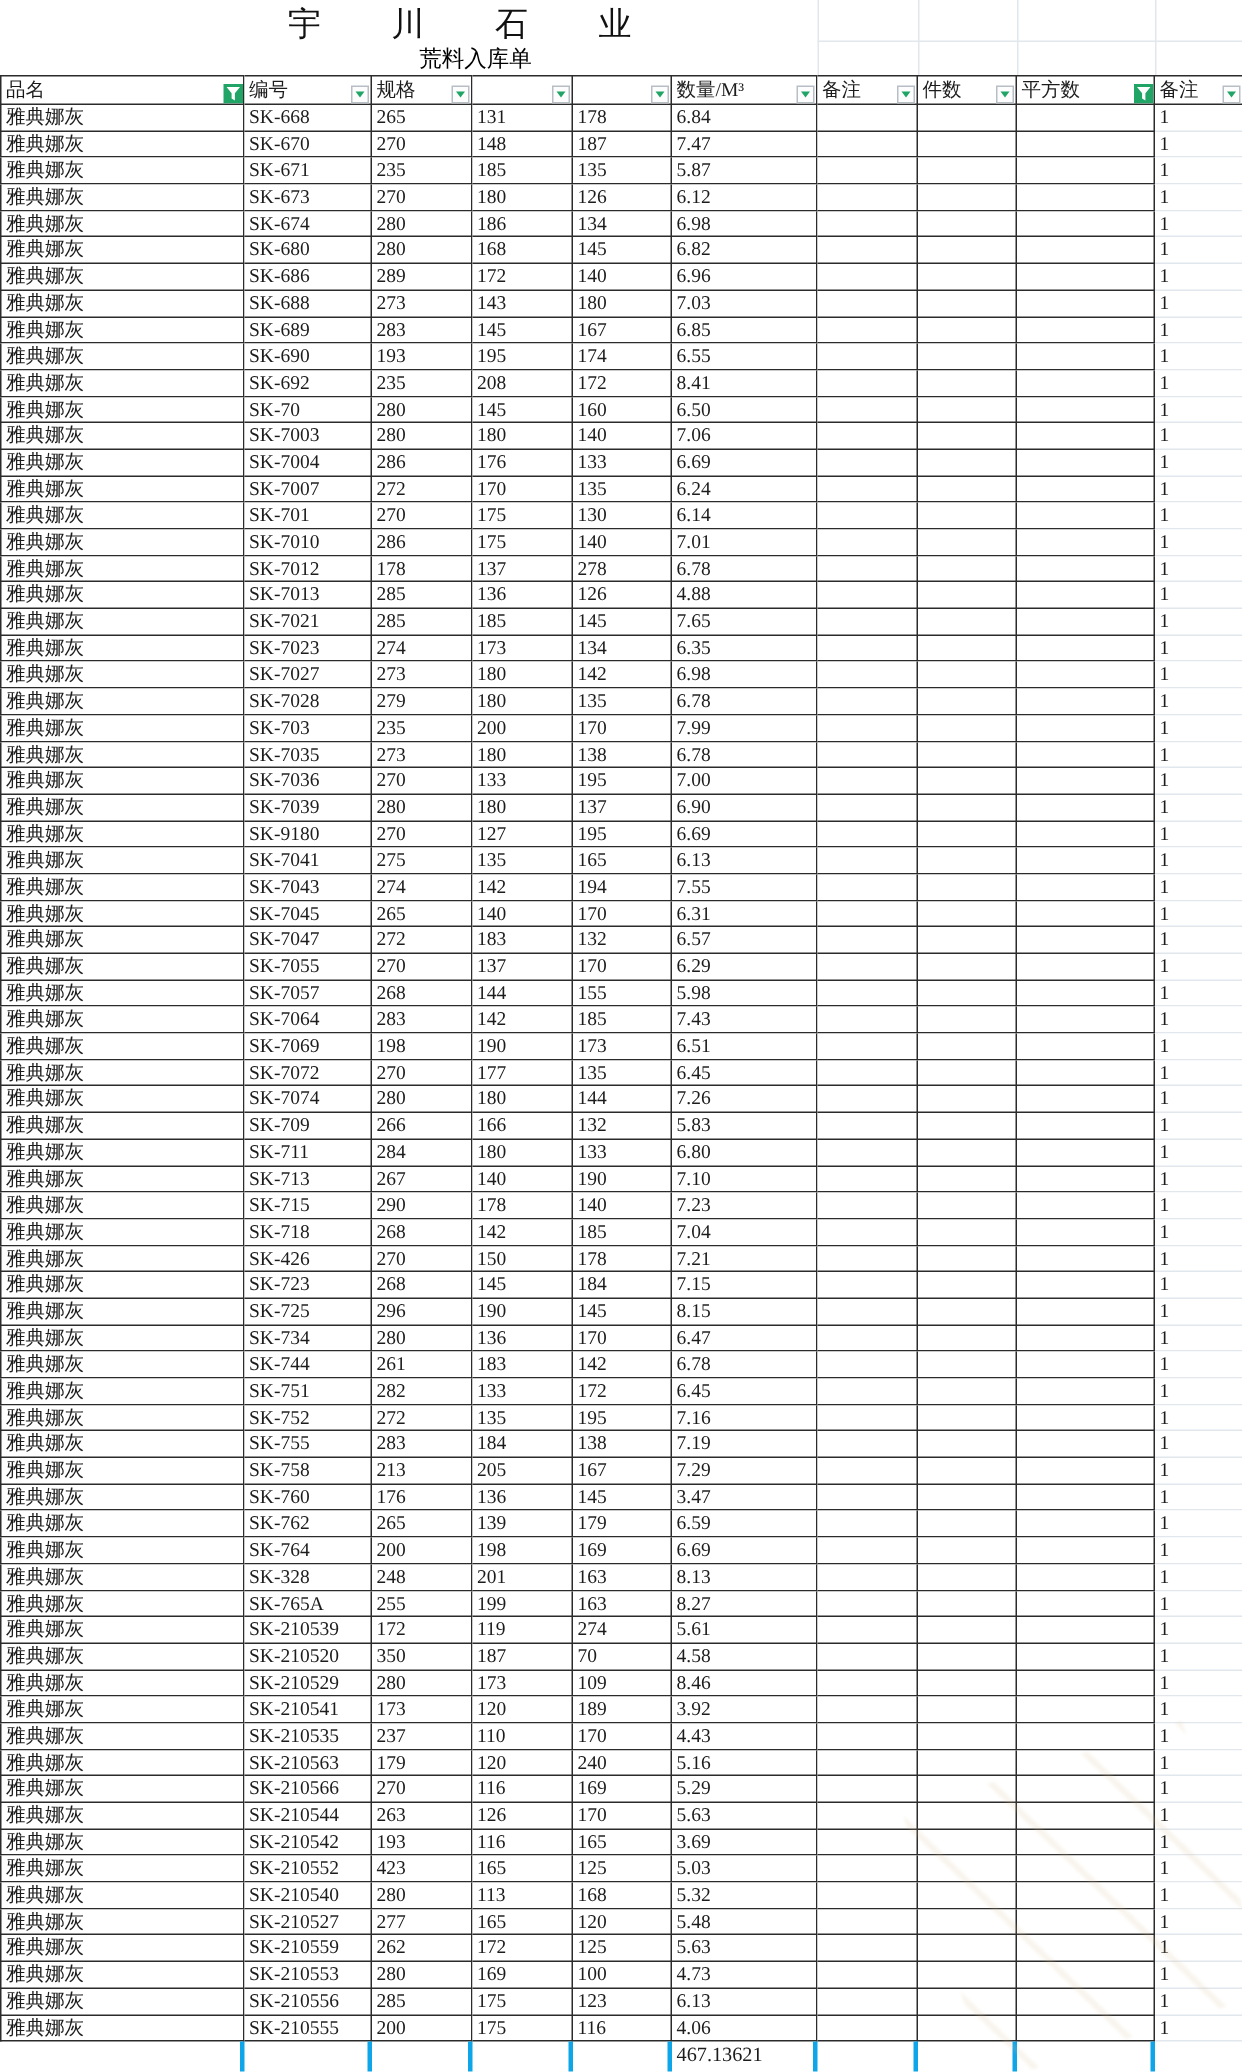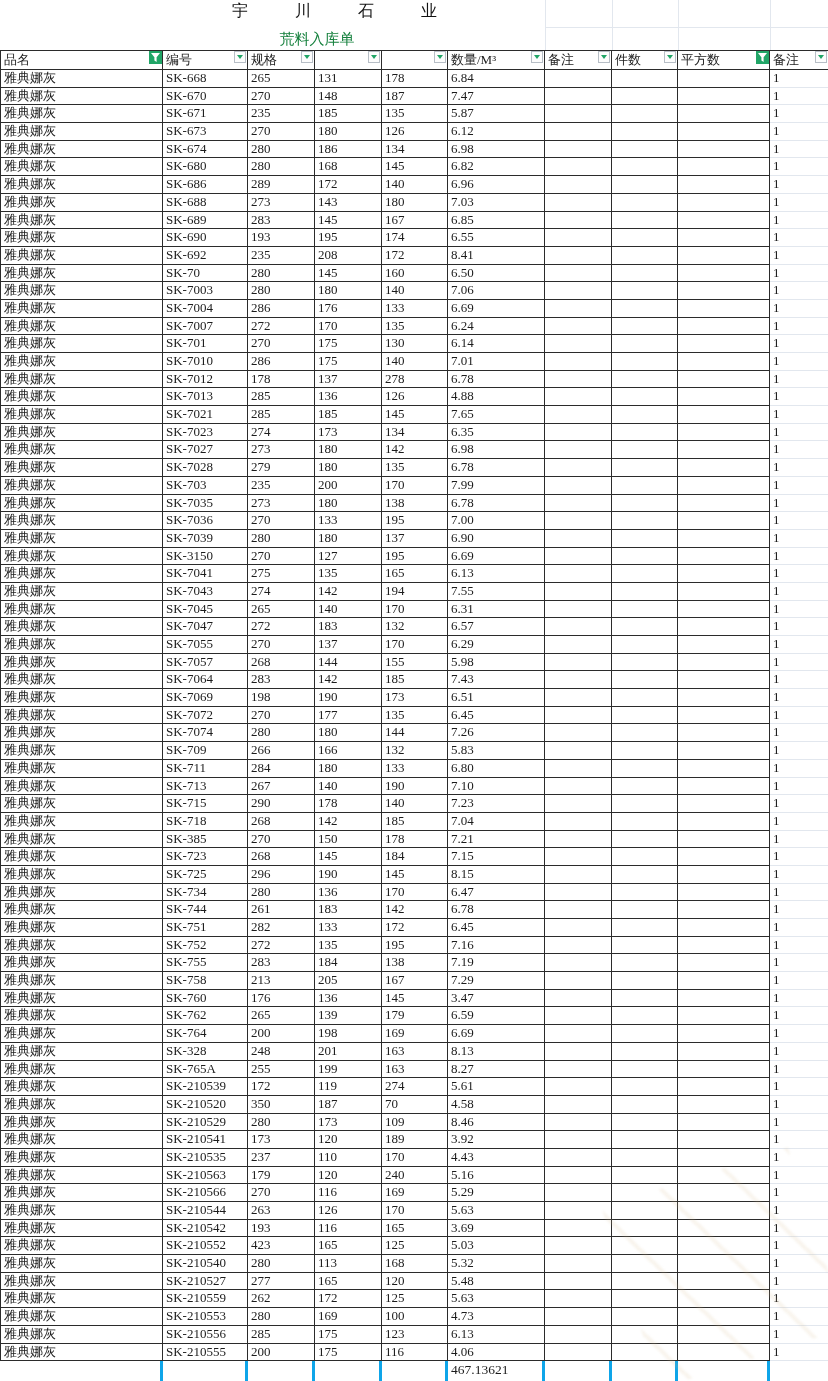--- a/index.html
+++ b/index.html
@@ -6,28 +6,28 @@
   body{width:828px;height:1381px;overflow:hidden;position:relative;
        font-family:"Liberation Serif","DejaVu Serif",serif;color:#1c1c1c;}
   .grid10{display:grid;grid-template-columns:163px 85px 67px 67px 66px 97px 67px 66px 92px 58px;}
 
   
   .toprow1{height:28px;}
   .toprow2{height:22px;}
   .topcell{border-left:0;}
   .toprow1 .topcell.g{border-left:1px solid #e2e7ee;border-bottom:1px solid #e2e7ee;}
   .toprow2 .topcell.g{border-left:1px solid #e2e7ee;}
-  .sheet-title{position:absolute;left:192px;top:1px;font-size:16px;letter-spacing:47px;
-               white-space:nowrap;color:#111;margin-left:40px;}
+  .sheet-title{position:absolute;left:192px;top:1px;font-size:22px;letter-spacing:47px;
+               white-space:nowrap;color:#111;}
   .sheet-subtitle{position:absolute;left:0;top:30px;width:634px;text-align:center;
-                  font-size:15px;color:#15803d;}
+                  font-size:15px;color:#000000;}
 
   
   .hrow{height:20px;}
-  .hcell{box-sizing:border-box;display:flex;align-items:flex-start;overflow:hidden;
+  .hcell{box-sizing:border-box;display:flex;align-items:flex-end;overflow:hidden;
          border-top:1px solid #2b2b2b;border-bottom:1px solid #2b2b2b;border-right:1px solid #2b2b2b;
          padding-left:3px;font-size:13px;background:#fff;}
   .hcell.c0{border-left:1px solid #2b2b2b;}
   .hcell.c9{border-right:0;}
   .hlabel{flex:1;white-space:nowrap;overflow:hidden;}
 
   .dd{width:12px;height:12px;box-sizing:border-box;background:#fdfdfd;border:1px solid #b7bec6;
       display:flex;align-items:center;justify-content:center;margin-right:1px;flex:none;cursor:pointer;}
   .dd::after{content:'';width:0;height:0;border:3px solid transparent;border-top:4px solid #21a567;margin-top:3px;}
   .funnel{width:13px;height:13px;background:#21a567;display:flex;align-items:center;justify-content:center;
@@ -454,21 +454,21 @@
       <div class="cell c3">180</div>
       <div class="cell c4">137</div>
       <div class="cell c5">6.90</div>
       <div class="cell c6"></div>
       <div class="cell c7"></div>
       <div class="cell c8"></div>
       <div class="cell c9">1</div>
     </div>
     <div class="grid10 drow">
       <div class="cell c0">雅典娜灰</div>
-      <div class="cell c1">SK-3150</div>
+      <div class="cell c1">SK-9180</div>
       <div class="cell c2">270</div>
       <div class="cell c3">127</div>
       <div class="cell c4">195</div>
       <div class="cell c5">6.69</div>
       <div class="cell c6"></div>
       <div class="cell c7"></div>
       <div class="cell c8"></div>
       <div class="cell c9">1</div>
     </div>
     <div class="grid10 drow">
@@ -646,21 +646,21 @@
       <div class="cell c3">142</div>
       <div class="cell c4">185</div>
       <div class="cell c5">7.04</div>
       <div class="cell c6"></div>
       <div class="cell c7"></div>
       <div class="cell c8"></div>
       <div class="cell c9">1</div>
     </div>
     <div class="grid10 drow">
       <div class="cell c0">雅典娜灰</div>
-      <div class="cell c1">SK-385</div>
+      <div class="cell c1">SK-426</div>
       <div class="cell c2">270</div>
       <div class="cell c3">150</div>
       <div class="cell c4">178</div>
       <div class="cell c5">7.21</div>
       <div class="cell c6"></div>
       <div class="cell c7"></div>
       <div class="cell c8"></div>
       <div class="cell c9">1</div>
     </div>
     <div class="grid10 drow">

